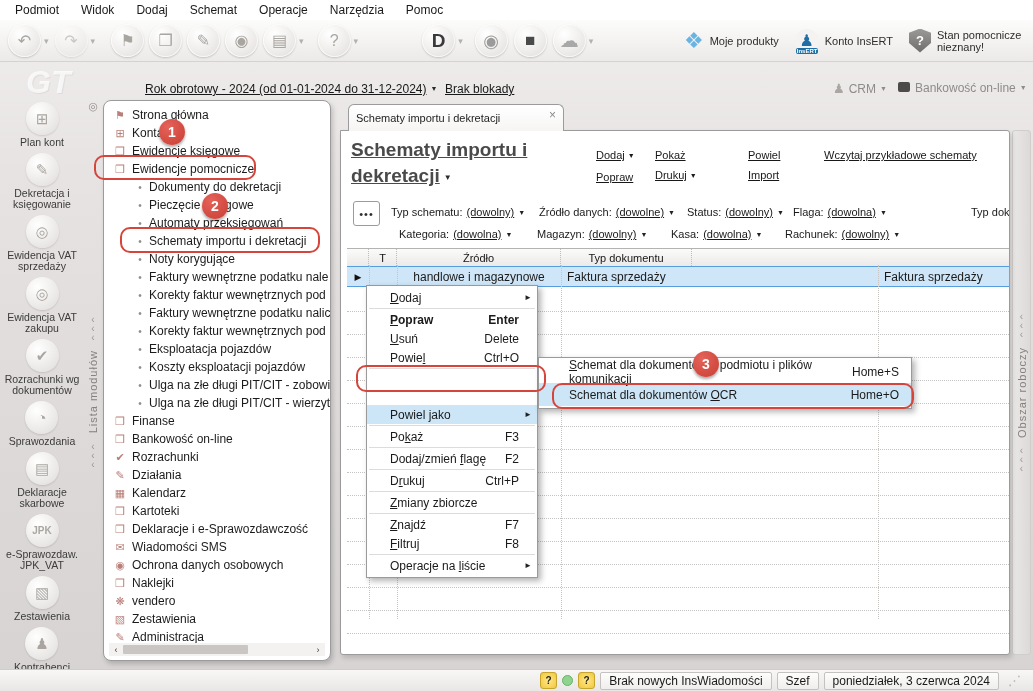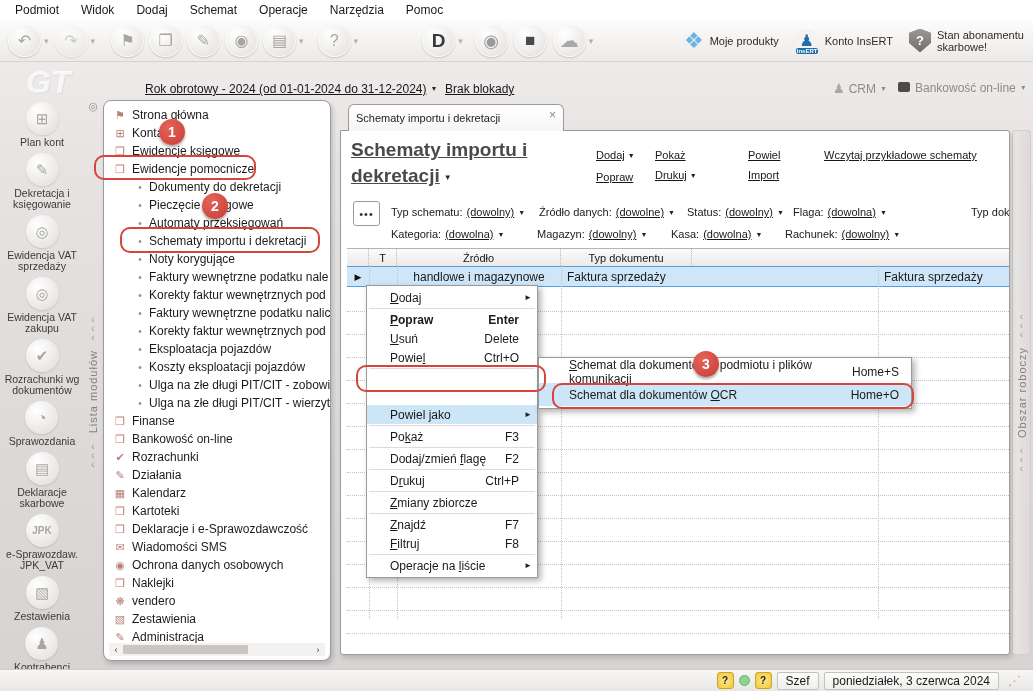--- a/index.html
+++ b/index.html
@@ -233,21 +233,21 @@
       </div>
       <div class="tb-item">
         <span class="ki-ico">
             <span>♟</span>
             <i class="ki-sub">InsERT</i>
           </span>
         <span class="tb-label">Konto InsERT</span>
       </div>
       <div class="tb-item">
         <span class="shield">?</span>
-        <span class="tb-label">Stan abonamentu skarbowe!</span>
+        <span class="tb-label">Stan pomocnicze nieznany!</span>
       </div>
     </div>
   </div>
 
   <div class="topitem" style="left:145px;top:82px;">
     <span class="lnk">Rok obrotowy - 2024  (od 01-01-2024 do 31-12-2024)</span><span class="caret">▼</span>
   </div>
   <div class="topitem" style="left:445px;top:82px;">
     <span class="lnk">Brak blokady</span>
   </div>
@@ -512,21 +512,21 @@
           <span class="fcaret">▼</span>
         </div>
         <div class="fitem" style="left: 452px; top: 75px;">
           <span class="flabel">Flaga:</span>
           <span class="fval lnk">(dowolna)</span>
           <span class="fcaret">▼</span>
         </div>
         <div class="fitem" style="left: 630px; top: 75px;">
           <span class="flabel">Typ dokum</span>
         </div>
-        <div class="fitem" style="left: 50px; top: 97px;">
+        <div class="fitem" style="left: 58px; top: 97px;">
           <span class="flabel">Kategoria:</span>
           <span class="fval lnk">(dowolna)</span>
           <span class="fcaret">▼</span>
         </div>
         <div class="fitem" style="left: 196px; top: 97px;">
           <span class="flabel">Magazyn:</span>
           <span class="fval lnk">(dowolny)</span>
           <span class="fcaret">▼</span>
         </div>
         <div class="fitem" style="left: 330px; top: 97px;">
@@ -673,18 +673,19 @@
   <div class="ann-rect" style="left:356px;top:365px;width:186px;height:23px;"></div>
   <div class="ann-rect" style="left:552px;top:383px;width:358px;height:22px;"></div>
   <div class="ann-circle" style="left:159px;top:119px;">1</div>
   <div class="ann-circle" style="left:202px;top:193px;">2</div>
   <div class="ann-circle" style="left:693px;top:351px;">3</div>
 
   <div class="status">
     <div class="qicon">?</div>
     <div class="gdot"></div>
     <div class="qicon">?</div>
+    <div class="sbox">Brak nowych InsWiadomości</div>
     <div class="sbox">Szef</div>
     <div class="sbox">poniedziałek, 3 czerwca 2024</div>
     <div class="grip">⋰</div>
   </div>
 
 </div>
 
 </body></html>

